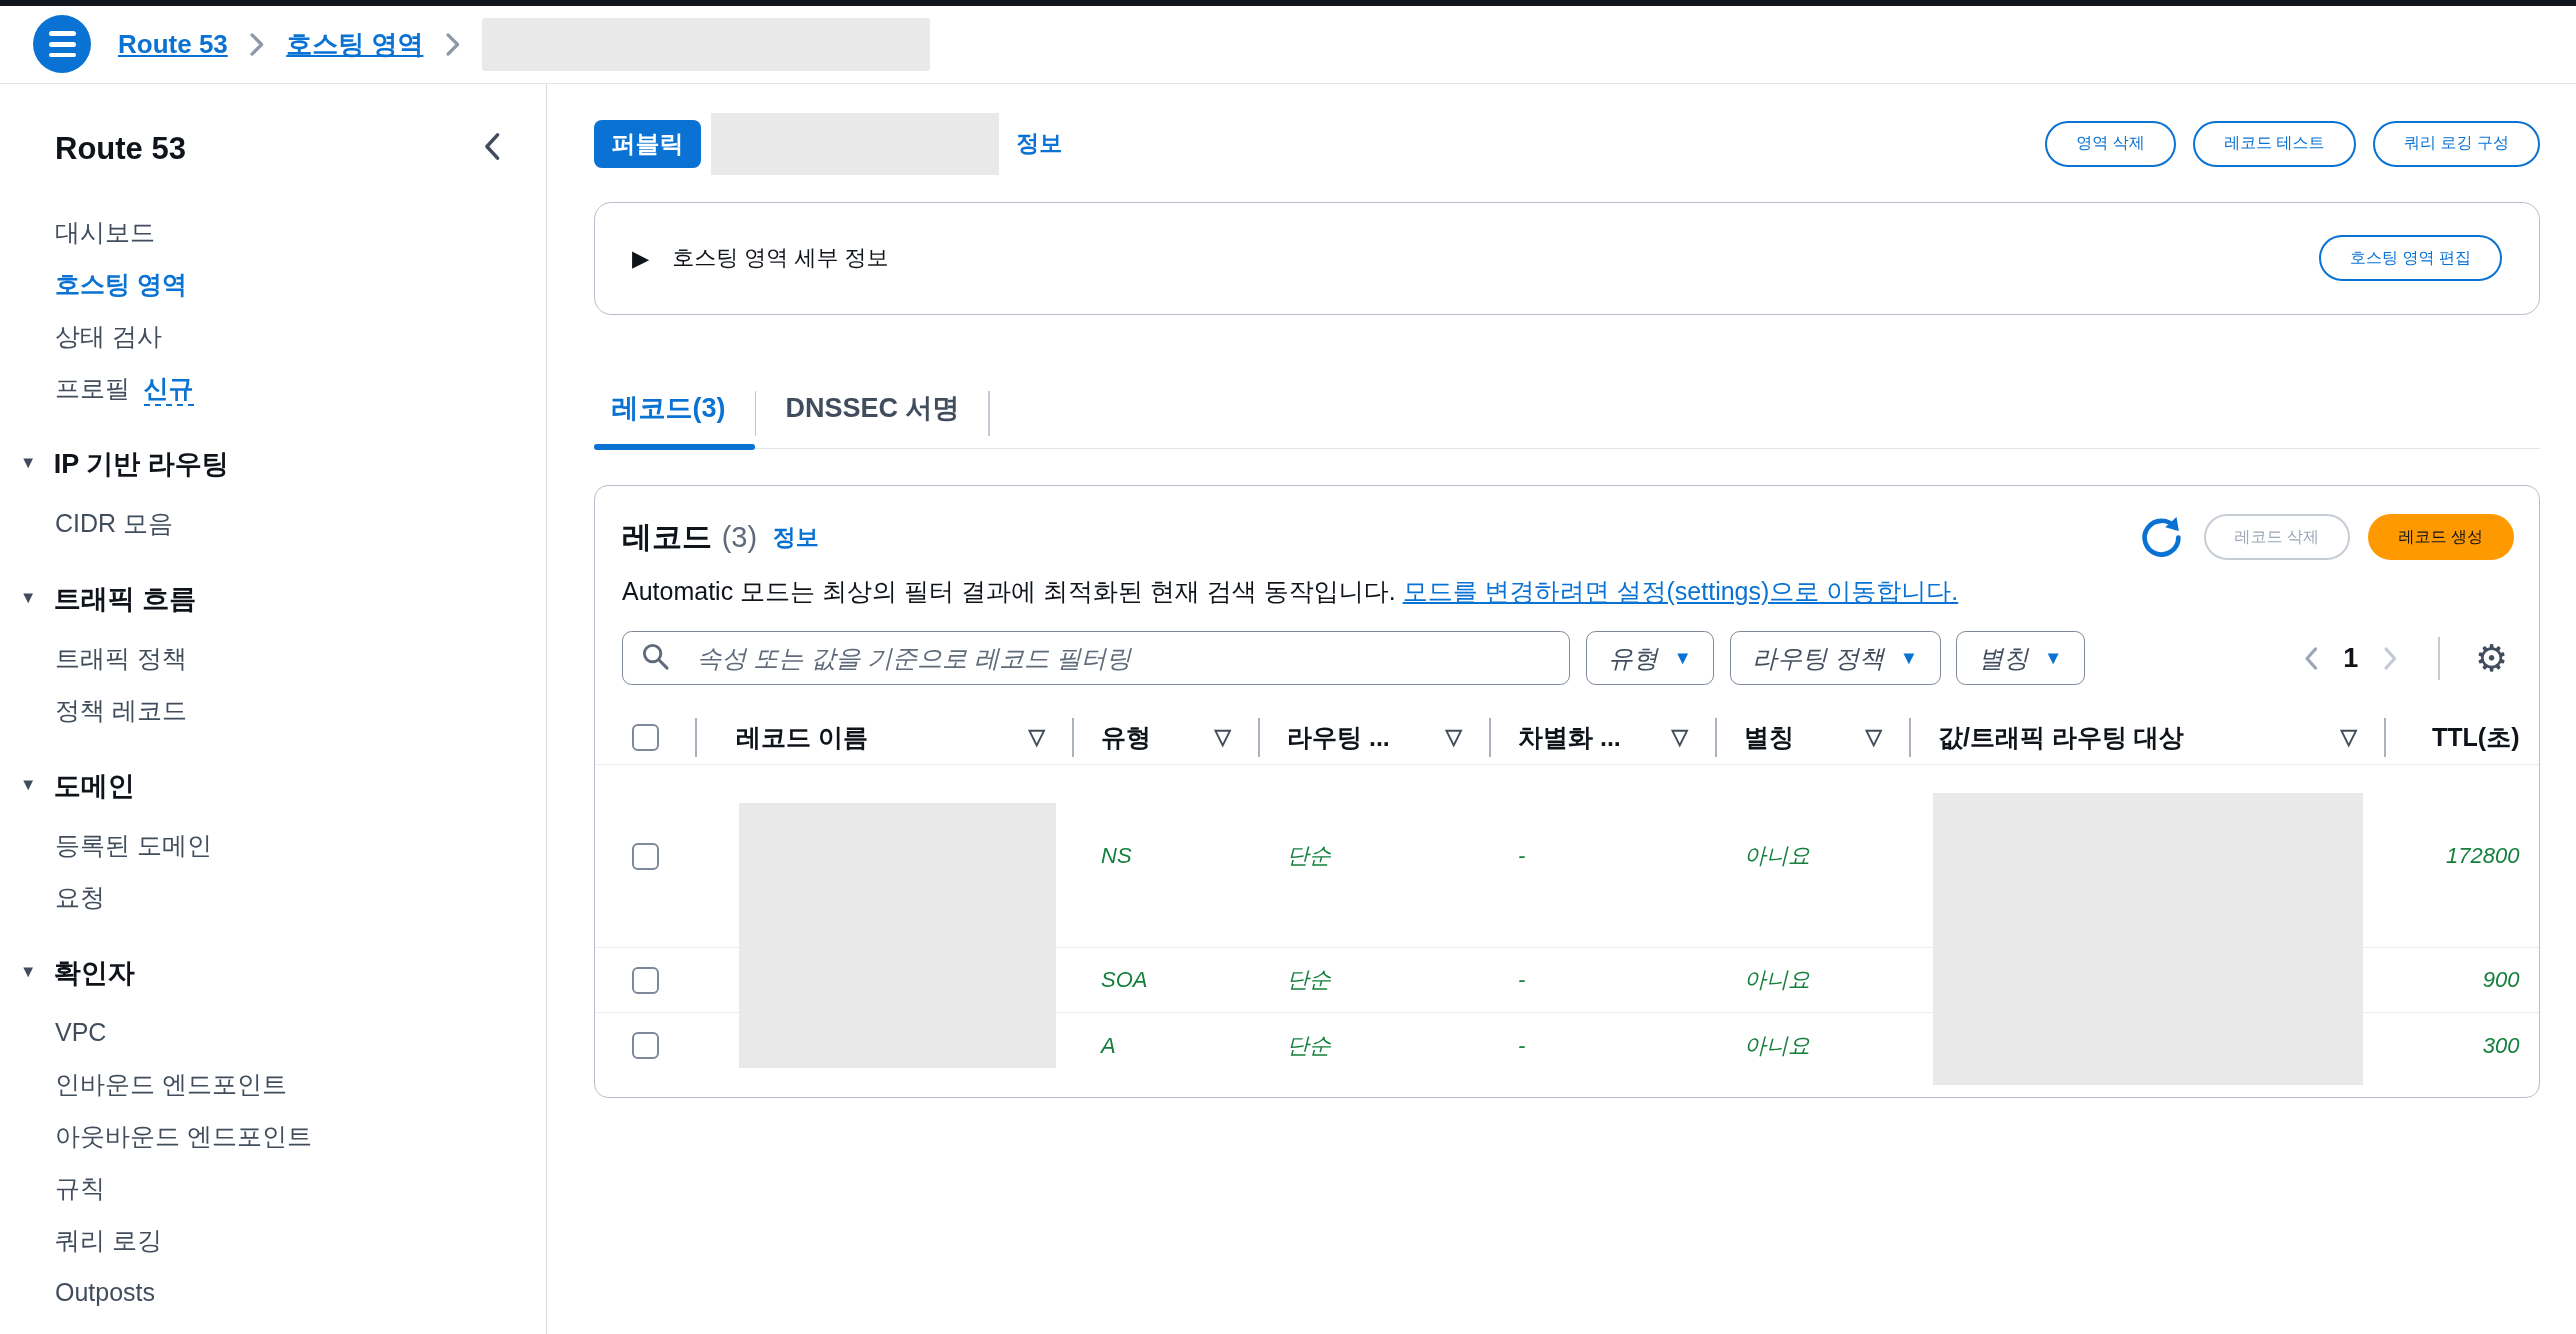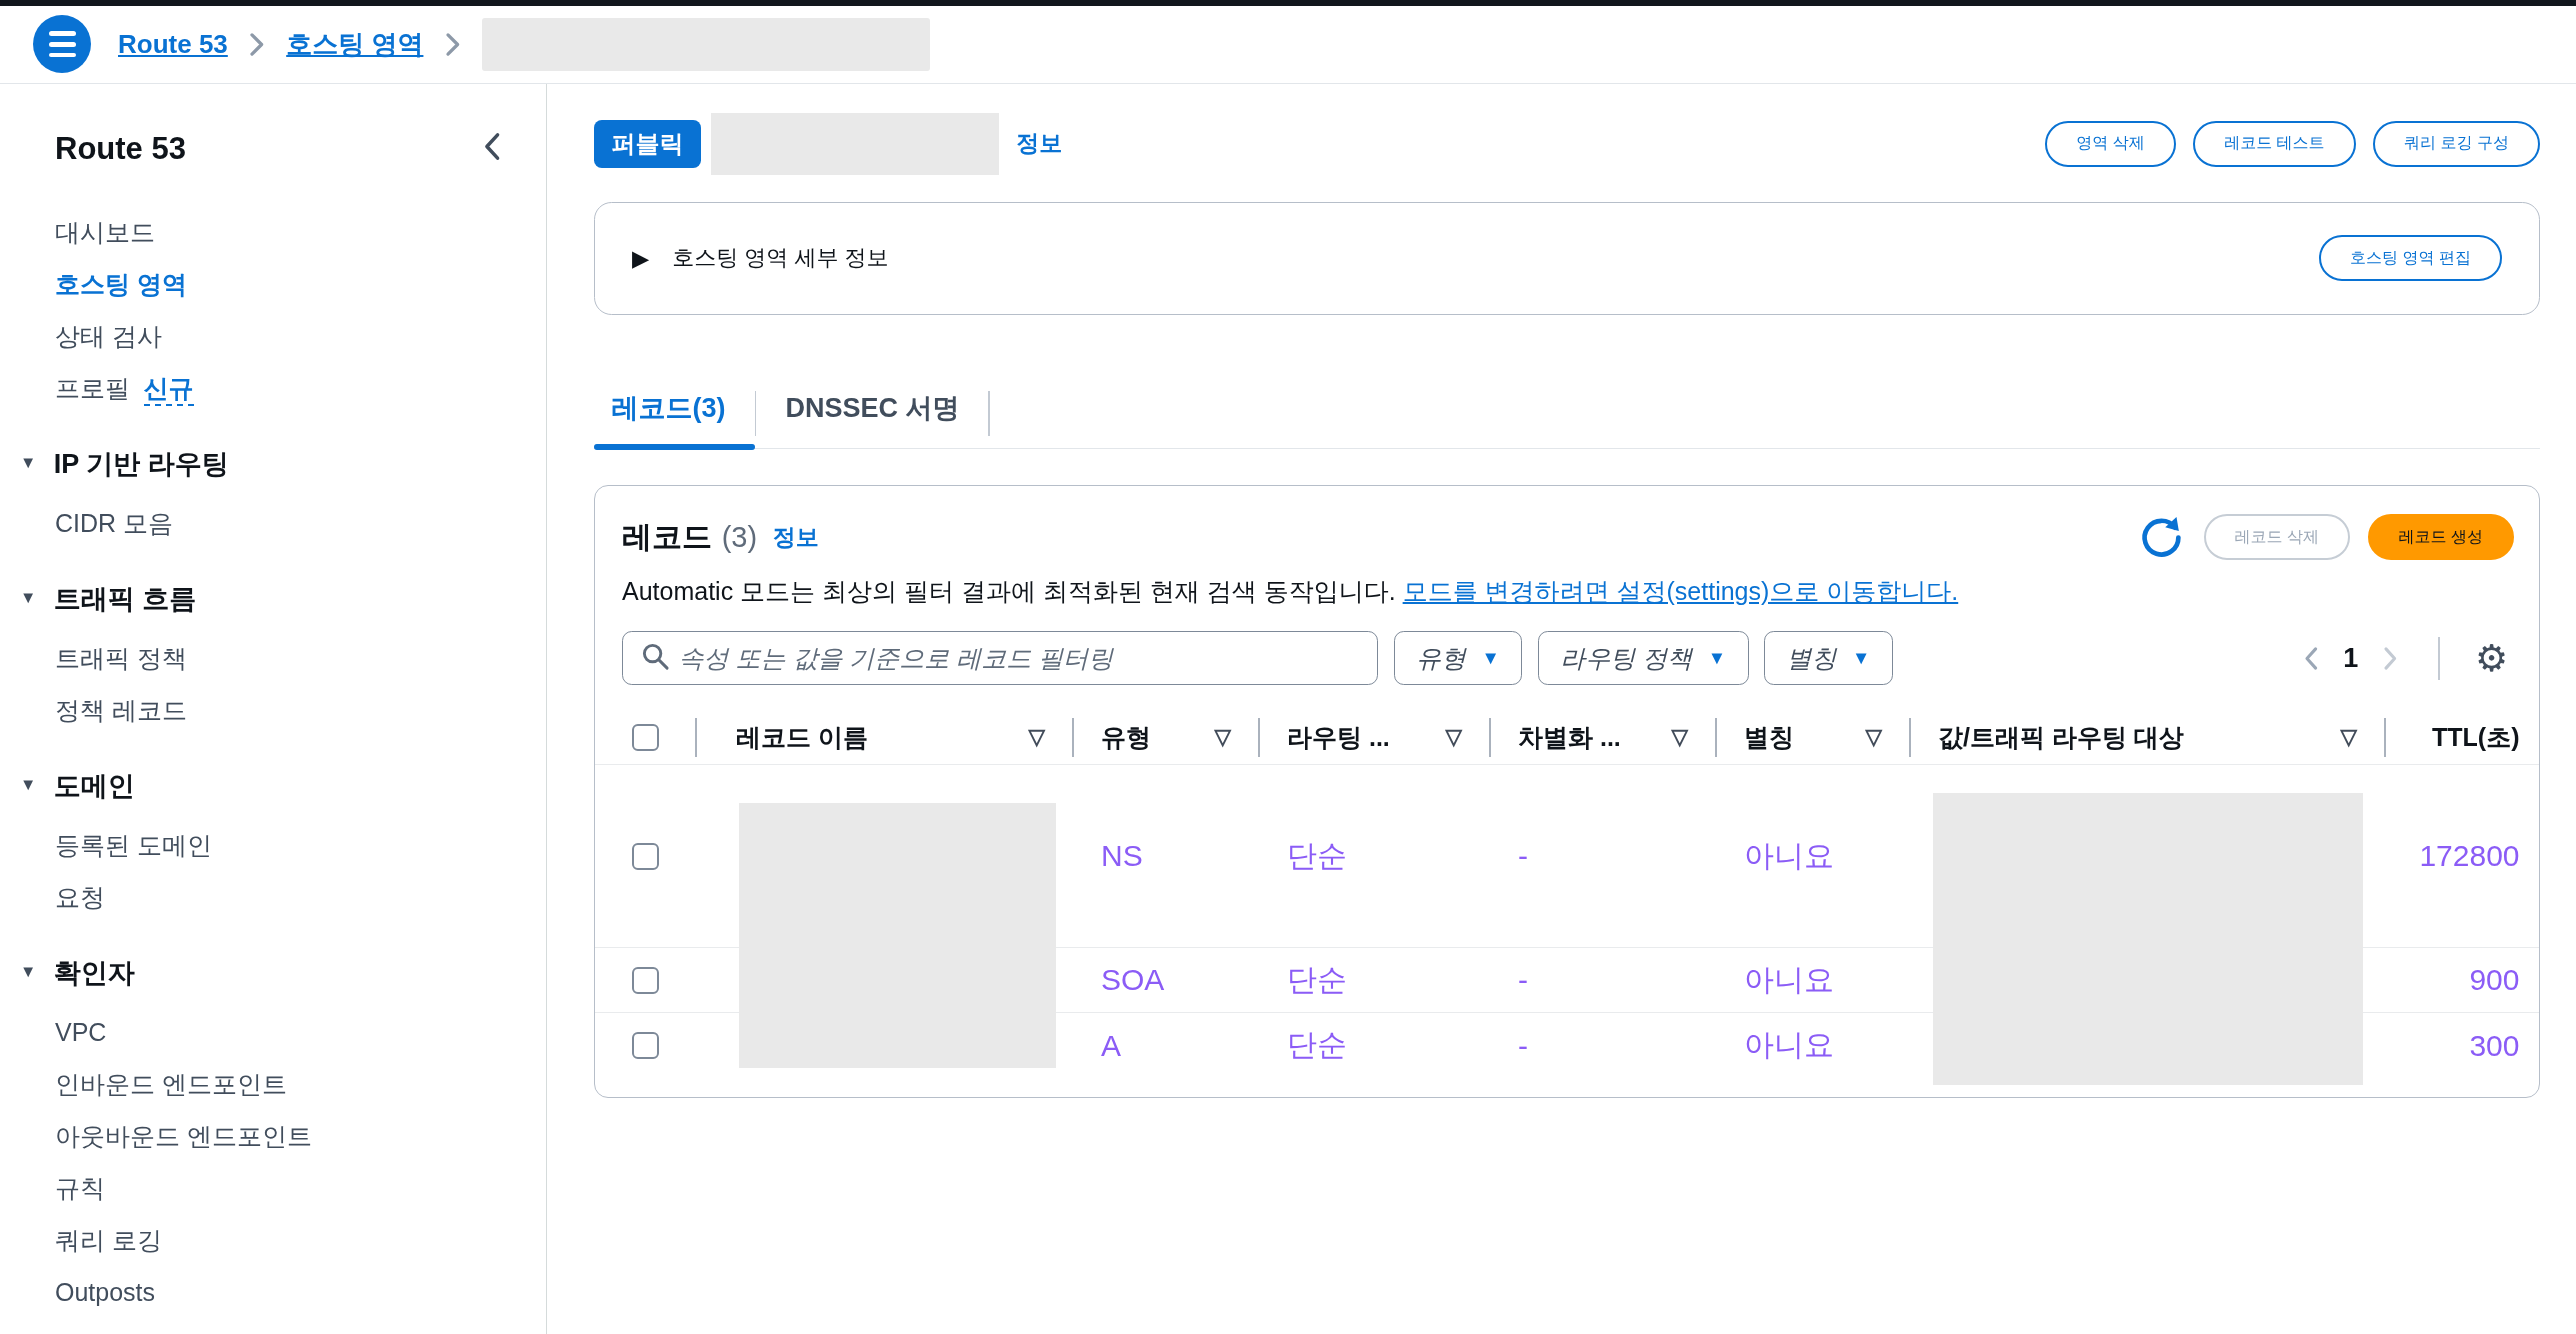--- a/index.html
+++ b/index.html
@@ -67,22 +67,22 @@
   .rec-head { display:flex; align-items:center; padding:27px 25px 0 27px; }
   .rec-title { font-size:30px; font-weight:700; }
   .rec-count { font-size:29px; color:#5f6b7a; margin-left:9.7px; }
   .rec-head .info-link { margin-left:15.6px; }
   .rec-actions { margin-left:auto; display:flex; align-items:center; gap:17.5px; }
   .refresh-btn { width:49px; height:49px; display:flex; align-items:center; justify-content:center; cursor:pointer; }
   .rec-desc { padding:13.6px 27px 0 27px; font-size:25px; color:#0f141a; }
   .desc-link { color:#0972d3; text-decoration:underline; font-weight:400; cursor:pointer; }
 
   .filter-row { display:flex; align-items:center; padding:23px 25px 0 27px; gap:15.6px; }
-  .search-box { width:756px; height:54px; border:1.9px solid #7d8998; border-radius:9.7px;
-    display:flex; align-items:center; padding:0 17.5px; gap:9px; background:#fff; }
+  .search-box { width:948px; height:54px; border:1.9px solid #7d8998; border-radius:9.7px;
+    display:flex; align-items:center; padding:0 17.5px; gap:27px; background:#fff; }
   .search-box input { border:none; outline:none; flex:1; font-size:25px; font-style:italic;
     color:#414d5c; font-family:inherit; background:transparent; }
   .search-box input::placeholder { color:#5f6b7a; opacity:1; }
   .dropdown { height:54px; border:1.9px solid #7d8998; border-radius:9.7px; display:flex; align-items:center;
     gap:15.6px; padding:0 21.4px; font-size:25px; font-style:italic; color:#414d5c; font-weight:400;
     cursor:pointer; white-space:nowrap; background:#fff; }
   .dd-caret { color:#0972d3; font-size:18.5px; font-style:normal; }
   .pager { margin-left:auto; display:flex; align-items:center; gap:25px; }
   .page-num { font-size:27px; font-weight:700; color:#0f141a; }
   .pg-chev { cursor:pointer; display:flex; }
@@ -96,21 +96,21 @@
     padding-left:29px; position:relative;gap:8px; }
   .th .vsep, .cbcell .vsep { position:absolute; left:0; top:7.8px; width:1.9px; height:39px; background:#aab2bd; }
   .th .sort { margin-left:auto; margin-right:27px; font-size:21.4px; color:#424c5a; cursor:pointer; }
   .th.name { padding-left:41px; }
   .th.ttl { justify-content:flex-end; padding-right:19.5px; }
   .tbl-head { border-bottom:1.9px solid #e9ebed; }
   .cbcell { display:flex; align-items:center; justify-content:center; position:relative; }
   .checkbox { width:27px; height:27px; border:2.9px solid #7d8998; border-radius:5.8px; background:#fff; cursor:pointer; }
   .row { border-bottom:1.9px solid #e9ebed; }
   .row:last-child { border-bottom:none; }
-  .row .td { display:flex; align-items:center; font-size:30px; color:#8b5cf6; padding-left:29px; }
+  .row .td { display:flex; align-items:center; font-size:22px; color:#15803d; padding-left:29px;font-style:italic; }
   .row .td.ttl { justify-content:flex-end; padding-right:19.5px; }
   .r1 { height:183px; } .r2 { height:65px; } .r3 { height:65px; }
   .redact-name { position:absolute; left:144px; top:317px; width:317px; height:265px; background:#e9e9e9; }
   .redact-value { position:absolute; left:1338px; top:307px; width:430px; height:292px; background:#e9e9e9; }
 </style>
 </head>
 <body>
 
 <div class="top-strip"></div>
 

